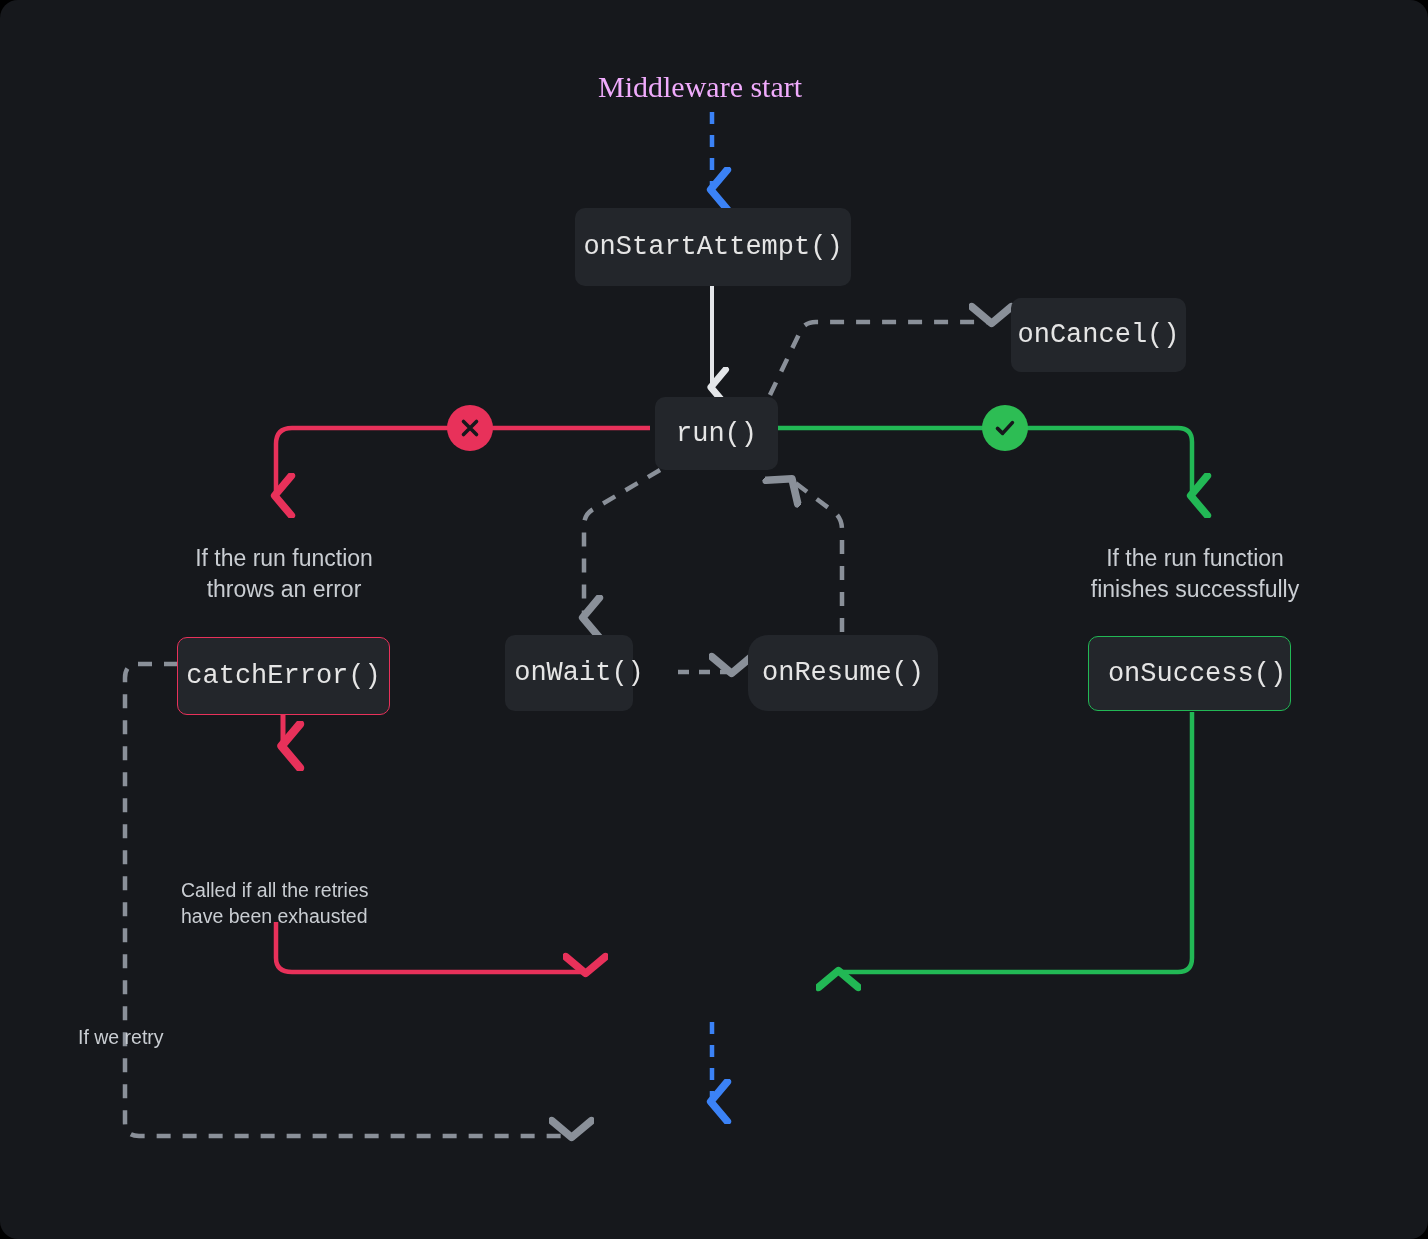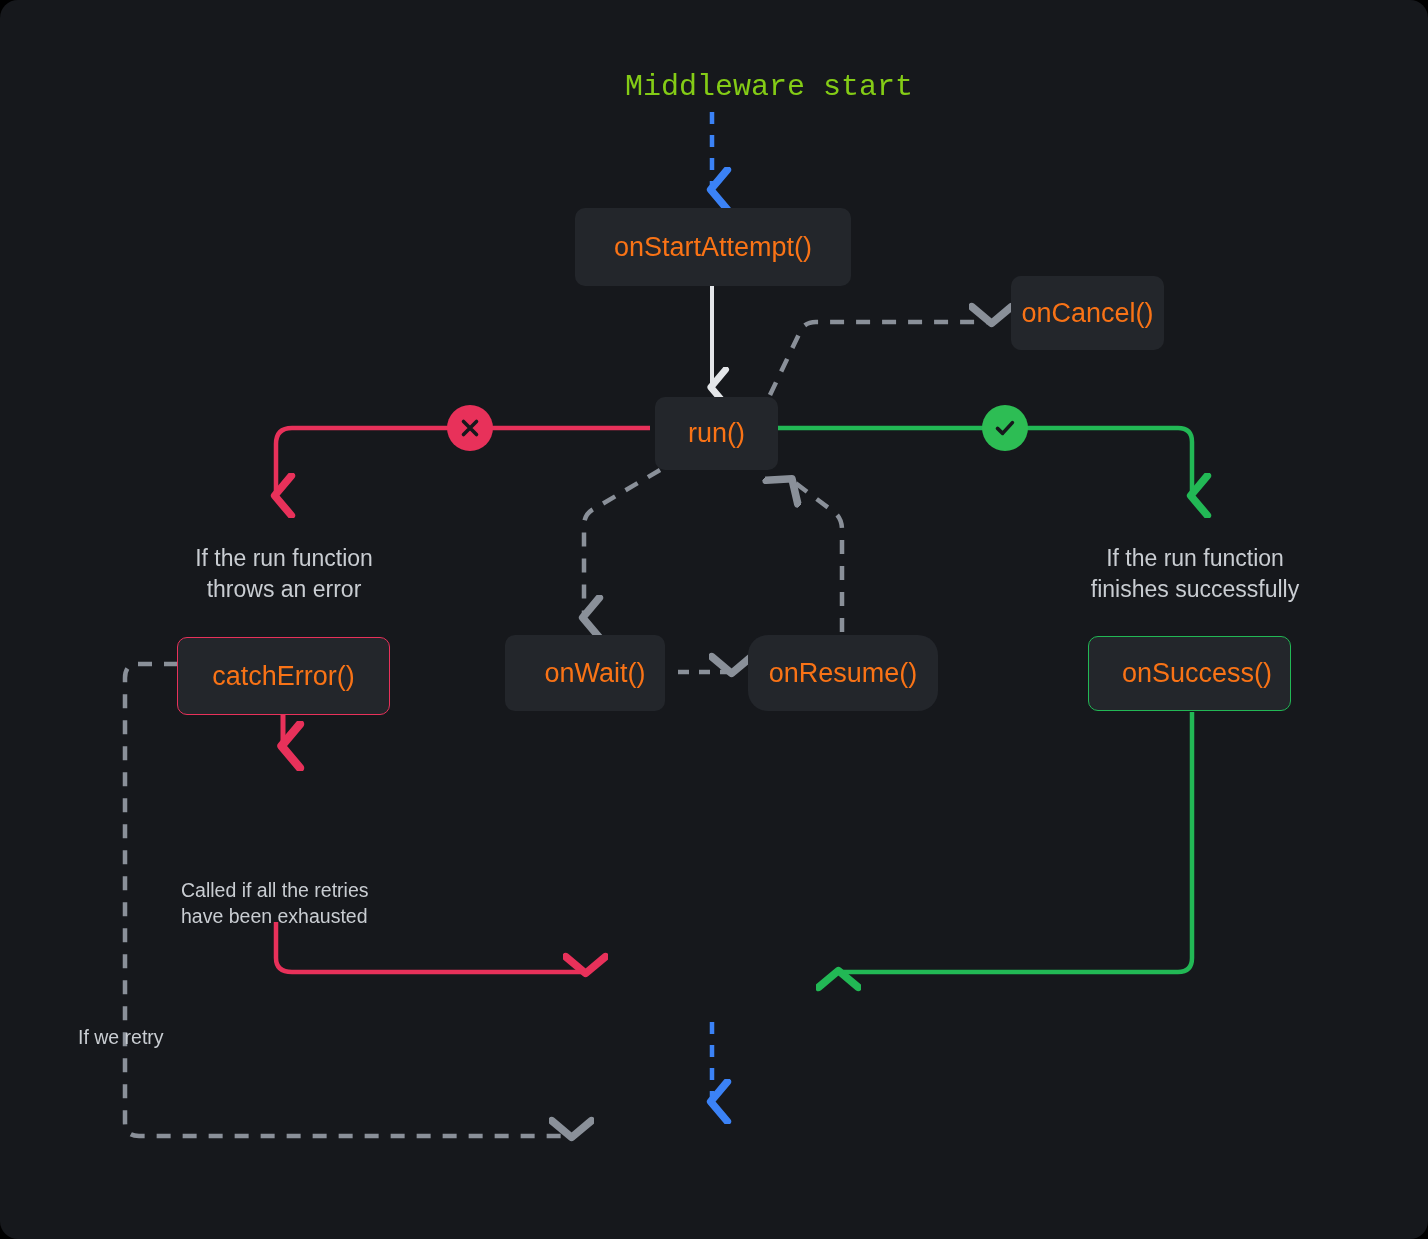--- a/index.html
+++ b/index.html
@@ -29,22 +29,22 @@
     height: 1239px;
   }
   .node {
     position: absolute;
     box-sizing: border-box;
     background: #23262B;
     border-radius: 10px;
     display: flex;
     align-items: center;
     justify-content: center;
-    color: #f97316;
-    font-family: Liberation Sans, sans-serif;
+    color: #e5e5e5;
+    font-family: Liberation Mono, monospace;
     font-size: 27px;
     letter-spacing: 0px;
     border: 1px solid transparent;
   }
   .node.err { border: 1.5px solid #E8315A; }
   .node.ok  { border: 1.5px solid #22B855; }
   .label {
     position: absolute;
     color: #C9CDD2;
     font-family: "Liberation Sans", sans-serif;
@@ -55,25 +55,24 @@
   }
   .label.small {
     font-size: 19.5px;
     line-height: 26px;
     text-align: left;
     color: #C9CDD2;
     margin-top: 29px;
   }
   .terminal {
     position: absolute;
-    color: #84cc16;
-    font-family: Liberation Mono, monospace;
+    color: #f0abfc;
+    font-family: Liberation Serif, serif;
     font-size: 30px;
     white-space: nowrap;
-    margin-left: 27px;
   }
   .badge {
     position: absolute;
     width: 46px;
     height: 46px;
     border-radius: 50%;
     display: flex;
     align-items: center;
     justify-content: center;
   }
@@ -130,25 +129,25 @@
     <path d="M712,1022 L712,1098" fill="none" stroke="#3B82F6" stroke-width="4.5" stroke-dasharray="12 11" marker-end="url(#ah-blue)"></path>
 
     <path d="M178,664 L138,664 Q125,664 125,678 L125,1122 Q125,1136 139,1136 L568,1136" fill="none" stroke="#8A9099" stroke-width="4.5" stroke-dasharray="14 12" marker-end="url(#ah-grey)"></path>
   </svg>
 
   <div class="terminal" style="left:598px; top:70px;">Middleware start</div>
 
 
   <div class="node" style="left:575px; top:208px; width:276px; height:78px;">onStartAttempt()</div>
 
-  <div class="node" style="left:1011px; top:276px; width:153px; height:74px;">onCancel()</div>
+  <div class="node" style="left:1011px; top:298px; width:175px; height:74px;">onCancel()</div>
 
   <div class="node" style="left:655px; top:397px; width:123px; height:73px;">run()</div>
 
-  <div class="node" style="left:505px; top:635px; width:160px; height:76px;padding-left:20px;">onWait()</div>
+  <div class="node" style="left:505px; top:635px; width:128px; height:76px;padding-left:20px;">onWait()</div>
 
   <div class="node" style="left:748px; top:635px; width:190px; height:76px;border-radius:20px;">onResume()</div>
 
   <div class="node err" style="left:177px; top:637px; width:213px; height:78px;">catchError()</div>
 
 
   <div class="node ok" style="left:1088px; top:636px; width:203px; height:75px;padding-left:15px;">onSuccess()</div>
 
 
   <div class="label" style="left:134px; top:543px; width:300px;">If the run function

